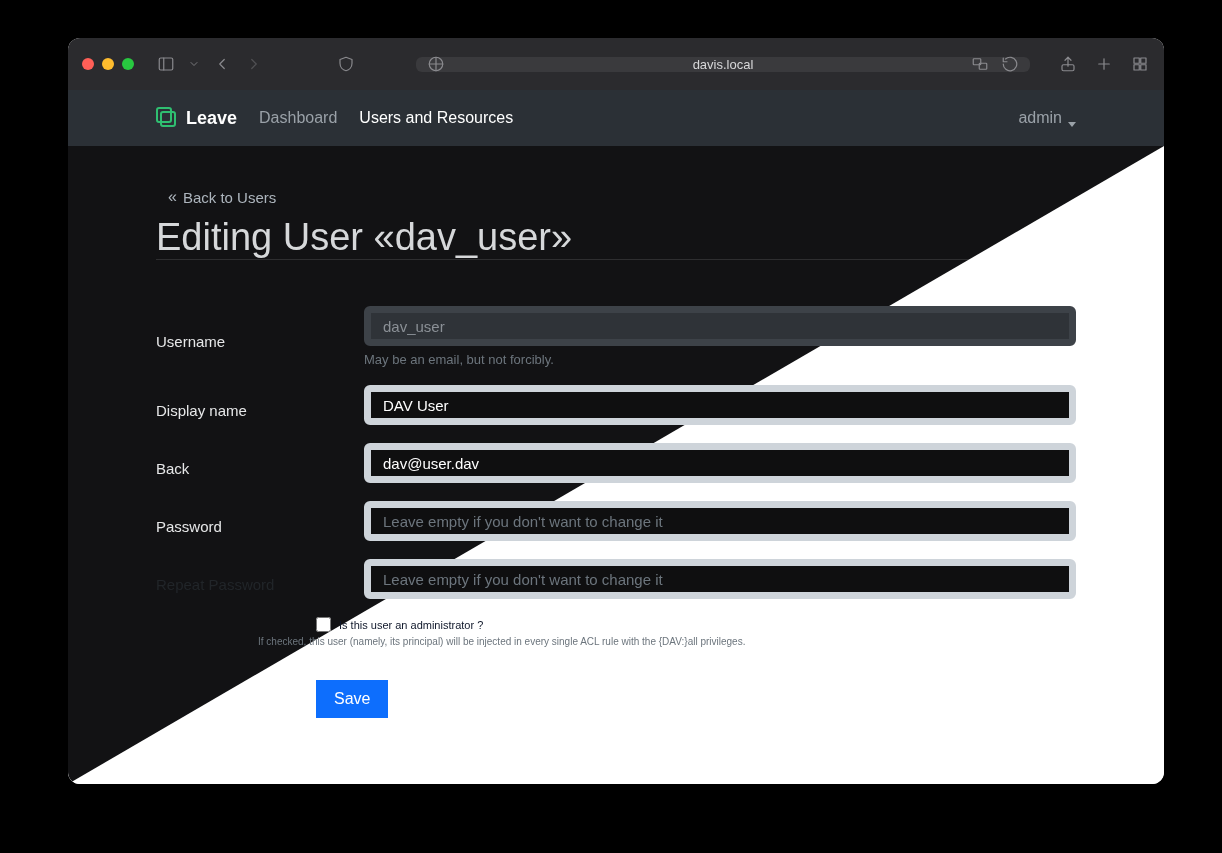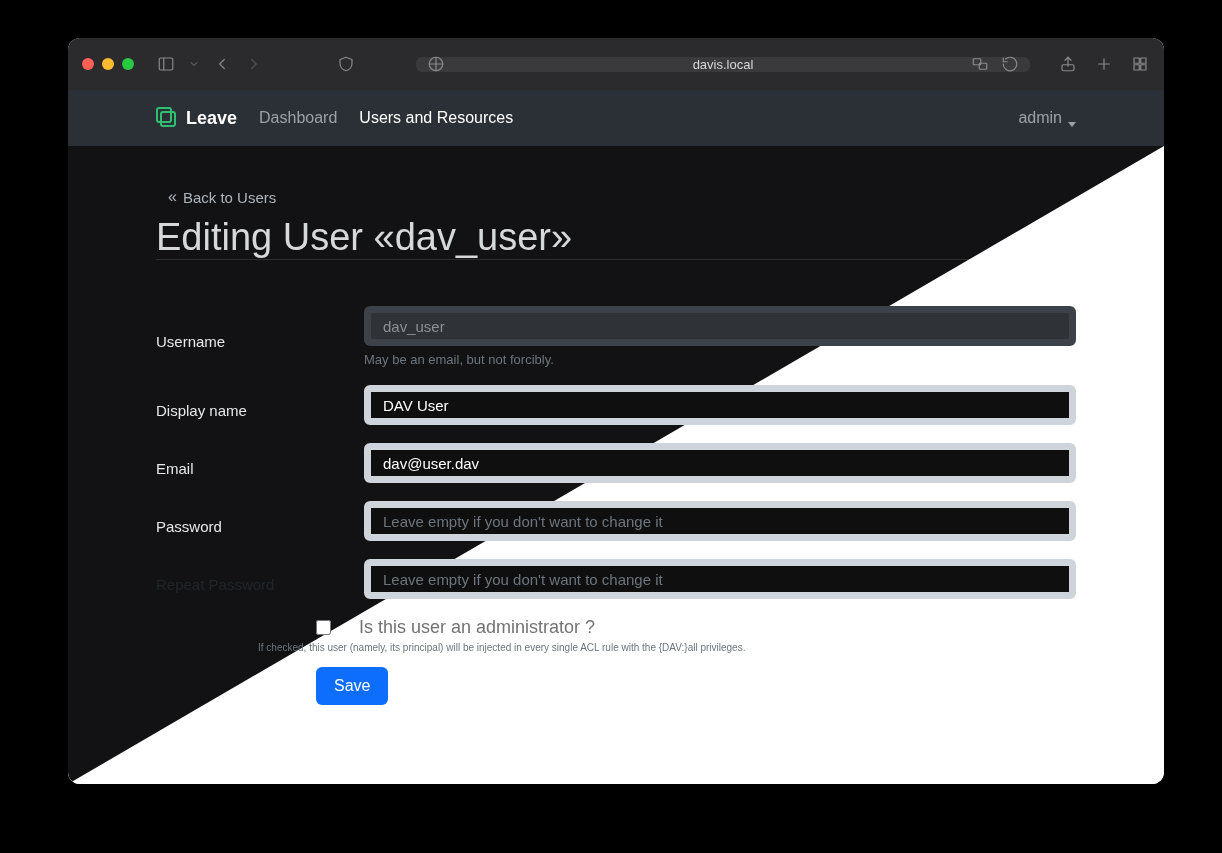--- a/index.html
+++ b/index.html
@@ -118,27 +118,27 @@
     font-size: 15px;
   }
   input.text::placeholder { color:#6c757d; }
   input.text.disabled { background:#2f3338; color:#8b9096; border-color:#3d4248; }
   input.text.light-border { border-color:#ced4da; }
 
   .help-text { font-size: 13px; color:#6c757d; margin-top:6px; }
 
   .check-row { display:flex; align-items:center; gap:8px; margin-top:4px; margin-left:160px;}
   .check-row input[type=checkbox]{ width:15px; height:15px; cursor:pointer;}
-  .check-row label { font-size:18px; color:#737373; cursor:pointer;margin-left:20px;}
+  .check-row label { font-size:11px; color:#0f172a; cursor:pointer;}
   .check-help { margin-left:102px; font-size:10px; color:#6c757d; margin-top:4px;}
 
   .save-btn {
-    margin-left:160px; margin-top:14px;
+    margin-left:160px; margin-top:33px;
     background:#0d6efd; color:#fff; border:none;
-    padding: 10px 18px; font-size:16px; border-radius:6px; cursor:pointer;
+    padding: 10px 18px; font-size:16px; border-radius:0; cursor:pointer;
   }
 </style>
 </head>
 <body>
 
 <div class="browser-window">
 
   <div class="titlebar">
     <div class="traffic-lights">
       <span class="tl-red"></span>
@@ -263,21 +263,21 @@
         </div>
 
         <div class="form-row">
           <div class="label">Display name</div>
           <div class="field">
             <input class="text light-border" value="DAV User" style="">
           </div>
         </div>
 
         <div class="form-row">
-          <div class="label">Email</div>
+          <div class="label">Back</div>
           <div class="field">
             <input class="text light-border" value="dav@user.dav" style="">
           </div>
         </div>
 
         <div class="form-row">
           <div class="label">Password</div>
           <div class="field">
             <input class="text light-border" type="password" placeholder="Leave empty if you don't want to change it" style="">
           </div>

